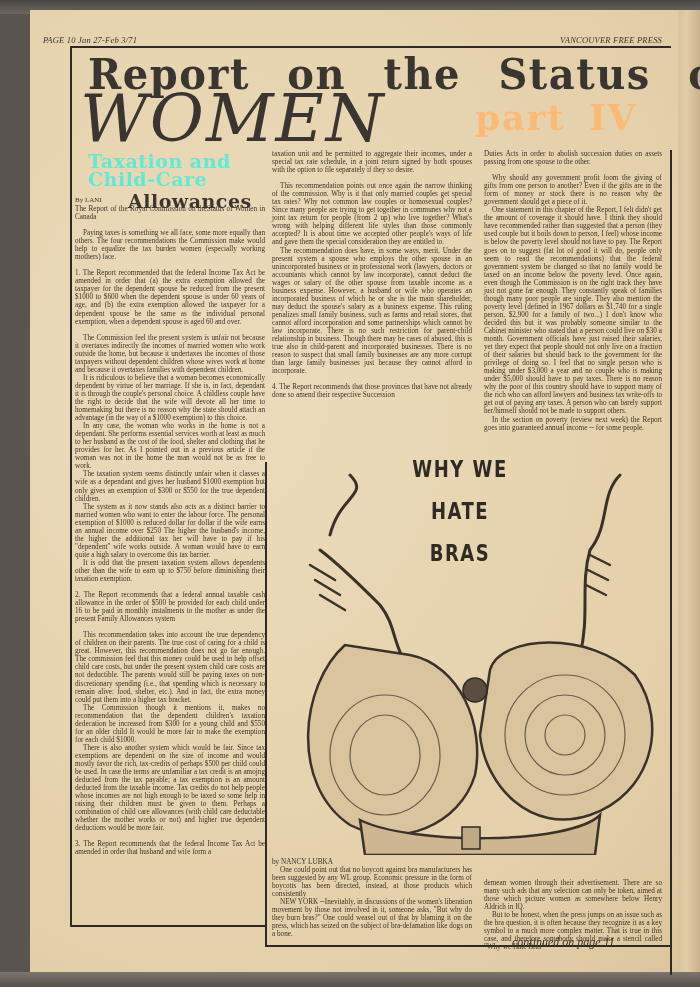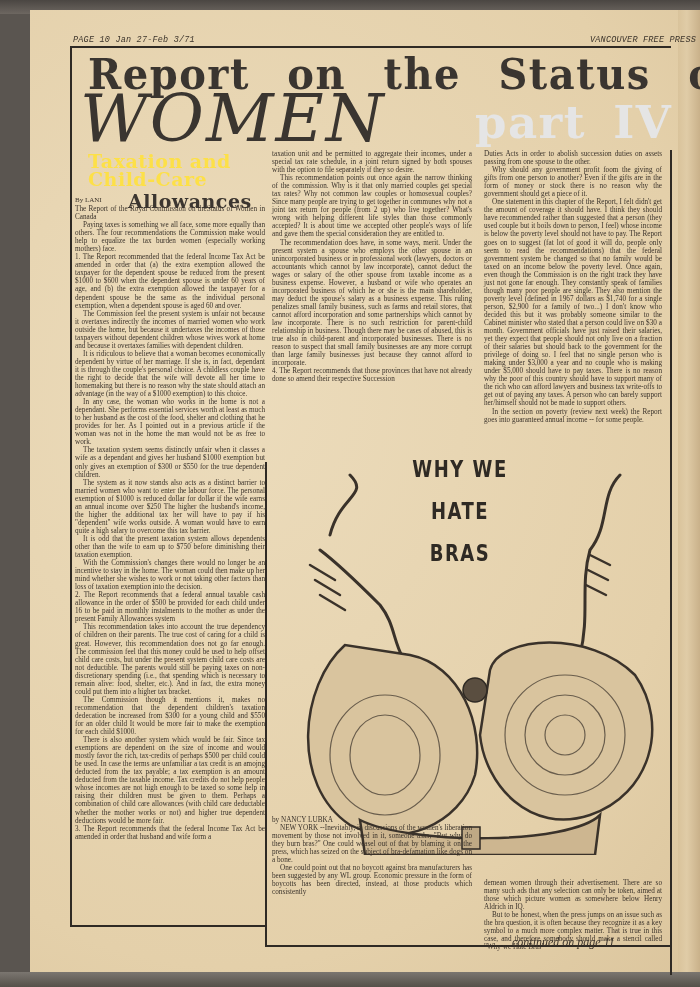--- a/index.html
+++ b/index.html
@@ -20,59 +20,59 @@
   }
   .page-right-strip {
     position: absolute; right: 0; top: 10px; width: 22px; height: 962px;
     background: linear-gradient(90deg, #d9c39b, #e0cca7 40%, #c9b18a);
   }
   .bottom-band {
     position: absolute; left: 0; top: 972px; width: 700px; height: 15px;
     background: linear-gradient(#7b7670, #555049);
   }
   .folio {
-    position: absolute; top: 35px; font-family: Liberation Mono, monospace;
-    font-style: italic; font-size: 8.5px; color: #3c342b; letter-spacing: 0.2px; margin-left: 30px;
+    position: absolute; top: 35px; font-family: Liberation Serif, serif;
+    font-style: italic; font-size: 8.5px; color: #3c342b; letter-spacing: 0.2px;
   }
   .folio-left { left: 43px; }
   .folio-right { left: 560px; }
   .headline-1 {
     position: absolute; left: 88px; top: 50px; width: 560px;
     font-family: "DejaVu Serif", serif; font-weight: bold; font-size: 40px;
     color: #3a3530; letter-spacing: 1.5px; word-spacing: 22px; white-space: nowrap;
     transform: scaleY(1.05);
   }
   .headline-women {
     position: absolute; left: 80px; top: 86px; 
     font-family: "DejaVu Serif", serif; font-style: italic; font-size: 66px;
     color: #3a3530; letter-spacing: 2px; line-height: 1;
   }
   .headline-part {
     position: absolute; left: 475px; top: 96px;
-    font-family: "DejaVu Serif", serif; font-weight: bold; font-size: 45px;
-    color: #e5e5e5; letter-spacing: 1.5px; word-spacing: 10px;
+    font-family: "DejaVu Serif", serif; font-weight: bold; font-size: 36px;
+    color: #fdba74; letter-spacing: 1.5px; word-spacing: 10px;
   }
   .subhead {
     position: absolute; left: 88px; top: 152px;
     font-family: "DejaVu Serif", serif; font-weight: bold; font-size: 19px;
-    color: #fde047; line-height: 18px; letter-spacing: 0.5px;
+    color: #5eead4; line-height: 18px; letter-spacing: 0.5px;
   }
   .subhead-3 { position: absolute; left: 128px; top: 190px; font-family: "DejaVu Serif", serif; font-weight: bold; font-size: 19px; color: #3c3630; letter-spacing: 0.5px; }
   .byline-lani { position: absolute; left: 75px; top: 196px; font-size: 7px; color: #3c342b; font-family: "Liberation Serif", serif; }
   .col {
     position: absolute; font-family: "Liberation Serif", serif; font-size: 7.2px;
     line-height: 8.05px; color: #3a322a; text-align: justify;
   }
   .col p { margin: 0; text-indent: 0; }
   .col p.ind { text-indent: 8px; }
-  .col p.gap { }
+  .col p.gap { margin-top: 8px; }
   .col-1 { left: 75px; top: 210px; width: 190px; }
   .col-2 { left: 272px; top: 150px; width: 200px; }
   .col-3 { left: 484px; top: 150px; width: 178px; }
-  .col-2b { left: 272px; top: 816px; width: 200px; }
+  .col-2b { left: 272px; top: 858px; width: 200px; }
   .col-3b { left: 484px; top: 858px; width: 178px; margin-top: 21px; }
   .bras-title {
     position: absolute; left: 400px; width: 120px; text-align: center;
     font-family: "DejaVu Sans", sans-serif; font-weight: bold; font-size: 18px;
     color: #2f2a24; letter-spacing: 1.5px; transform: scaleY(1.25);
   }
   .illustration { position: absolute; left: 290px; top: 455px; width: 380px; height: 400px; }
   .continued {
     position: absolute; left: 512px; top: 935px; font-family: Liberation Serif, serif;
     font-style: italic; font-size: 12px; color: #3a322a;
@@ -118,21 +118,20 @@
 <div class="col col-1" style="top:205px;">
   <p>The Report of the Royal Commission on theStatus of Women in Canada</p>
   <p class="ind gap">Paying taxes is something we all face, some more equally than others. The four recommendations the Commission make would help to equalize the tax burden women (especially working mothers) face.</p>
   <p class="gap">1. The Report recommended that the federal Income Tax Act be amended in order that (a) the extra exemption allowed the taxpayer for the dependent spouse be reduced from the present $1000 to $600 when the dependent spouse is under 60 years of age, and (b) the extra exemption allowed the taxpayer for a dependent spouse be the same as the individual personal exemption, when a dependent spouse is aged 60 and over.</p>
   <p class="ind gap">The Commission feel the present system is unfair not because it overtaxes indirectly the incomes of married women who work outside the home, but because it undertaxes the incomes of those taxpayers without dependent children whose wives work at home and because it overtaxes families with dependent children.</p>
   <p class="ind">It is ridiculous to believe that a woman becomes economically dependent by virtue of her marriage. If she is, in fact, dependant it is through the couple's personal choice. A childless couple have the right to decide that the wife will devote all her time to homemaking but there is no reason why the state should attach an advantage (in the way of a $1000 exemption) to this choice.</p>
   <p class="ind">In any case, the woman who works in the home is not a dependant. She performs essential services worth at least as much to her husband as the cost of the food, shelter and clothing that he provides for her. As I pointed out in a previous article if the woman was not in the home the man would not be as free to work.</p>
   <p class="ind">The taxation system seems distinctly unfair when it classes a wife as a dependant and gives her husband $1000 exemption but only gives an exemption of $300 or $550 for the true dependent children.</p>
   <p class="ind">The system as it now stands also acts as a distinct barrier to married women who want to enter the labour force. The personal exemption of $1000 is reduced dollar for dollar if the wife earns an annual income over $250 The higher the husband's income, the higher the additional tax her will have to pay if his "dependent" wife works outside. A woman would have to earn quite a high salary to overcome this tax barrier.</p>
   <p class="ind">It is odd that the present taxation system allows dependents other than the wife to earn up to $750 before diminishing their taxation exemption.</p>
-  <p class="ind">With the Commission's changes there would no longer be an incentive to stay in the home. The woman could then make up her mind whether she wishes to work or not taking other factors than loss of taxation exemption into the decision.</p>
   <p class="gap">2. The Report recommends that a federal annual taxable cash allowance in the order of $500 be provided for each child under 16 to be paid in monthly instalments to the mother as under the present Family Allowances system</p>
   <p class="ind gap">This recommendation takes into account the true dependency of children on their parents. The true cost of caring for a child is great. However, this recommendation does not go far enough. The commission feel that this money could be used to help offset child care costs, but under the present system child care costs are not deductible. The parents would still be paying taxes on non-discretionary spending (i.e., that spending which is necessary to remain alive: food, shelter, etc.). And in fact, the extra money could put them into a higher tax bracket.</p>
   <p class="ind">The Commission though it mentions it, makes no recommendation that the dependent children's taxation dedecation be increased from $300 for a young child and $550 for an older child It would be more fair to make the exemption for each child $1000.</p>
   <p class="ind">There is also another system which would be fair. Since tax exemptions are dependent on the size of income and would mostly favor the rich, tax-credits of perhaps $500 per child could be used. In case the terms are unfamiliar a tax credit is an amojng deducted from the tax payable; a tax exemption is an amount deducted from the taxable income. Tax credits do not help people whose incomes are not high enough to be taxed so some help in raising their children must be given to them. Perhaps a combination of child care allowances (with child care deductable whether the mother works or not) and higher true dependent deductions would be more fair.</p>
   <p class="gap">3. The Report recommends that the federal Income Tax Act be amended in order that husband and wife form a</p>
 </div>
 
 <div class="col col-2">
   <p>taxation unit and be permitted to aggregate their incomes, under a special tax rate schedule, in a joint return signed by both spouses with the option to file separately if they so desire.</p>
   <p class="ind gap">This recommendation points out once again the narrow thinking of the commission. Why is it that only married couples get special tax rates? Why not common law couples or homosexual couples? Since many people are trying to get together in communes why not a joint tax return for people (from 2 up) who live together? What's wrong with helping different life styles than those commonly accepted? It is about time we accepted other people's ways of life and gave them the special consideration they are entitled to.</p>
@@ -169,22 +168,22 @@
     <ellipse cx="275" cy="280" rx="60" ry="60"></ellipse>
     <ellipse cx="275" cy="280" rx="40" ry="40"></ellipse>
     <ellipse cx="275" cy="280" rx="20" ry="20"></ellipse>
   </g>
   <circle cx="185" cy="235" r="12" fill="#5a4e40" stroke="#2f2a24" stroke-width="1.5"></circle>
   <rect x="172" y="372" width="18" height="22" fill="#bfa985" stroke="#2f2a24" stroke-width="1.5"></rect>
 </svg>
 
 <div class="col col-2b">
   <p>by NANCY LUBKA</p>
+  <p class="ind">One could point out that no boycott against bra manufacturers has been suggested by any WL group. Economic pressure in the form of boycotts has been directed, instead, at those products which consistently</p>
   <p class="ind">NEW YORK --Inevitably, in discussions of the women's liberation movement by those not involved in it, someone asks, "But why do they burn bras?" One could weasel out of that by blaming it on the press, which has seized on the subject of bra-defamation like dogs on a bone.</p>
-  <p class="ind">One could point out that no boycott against bra manufacturers has been suggested by any WL group. Economic pressure in the form of boycotts has been directed, instead, at those products which consistently</p>
 </div>
 
 <div class="col col-3b">
   <p>demean women through their advertisement. There are so many such ads that any selection can only be token, aimed at those which picture women as somewhere below Henry Aldrich in IQ.</p>
   <p class="ind">But to be honest, when the press jumps on an issue such as the bra question, it is often because they recognize it as a key symbol to a much more complex matter. That is true in this case, and therefore somebody should make a stencil called "Why we Hate Bras"</p>
 </div>
 
 <div class="continued">continued on page 11</div>
 
 </body></html>

